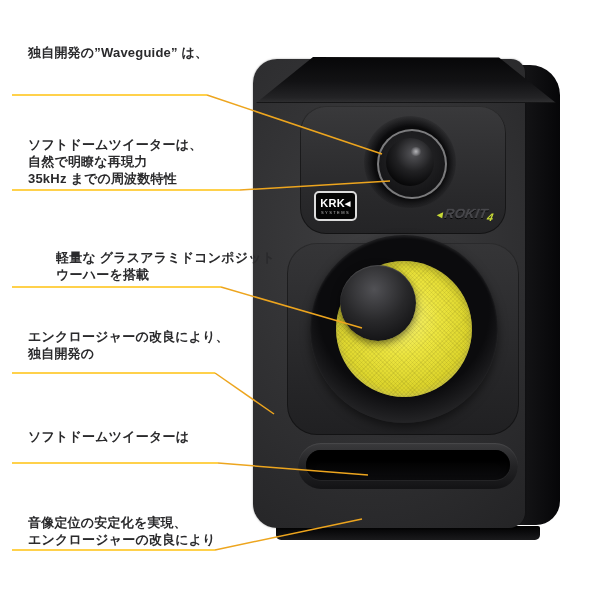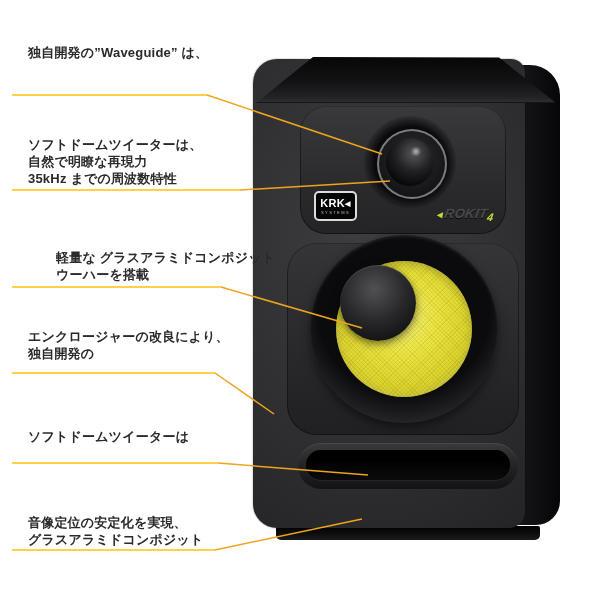--- a/index.html
+++ b/index.html
@@ -153,16 +153,16 @@
   </div>
   <div class="note" id="note-enclosure">
     <div class="ln">エンクロージャーの改良により、</div>
     <div class="ln">独自開発の</div>
   </div>
   <div class="note" id="note-bassport">
     <div class="ln">ソフトドームツイーターは</div>
   </div>
   <div class="note" id="note-pad">
     <div class="ln">音像定位の安定化を実現、</div>
-    <div class="ln">グラスアラミドコンポジット</div>
+    <div class="ln">エンクロージャーの改良により</div>
   </div>
 
 </div>
 
 </body></html>

